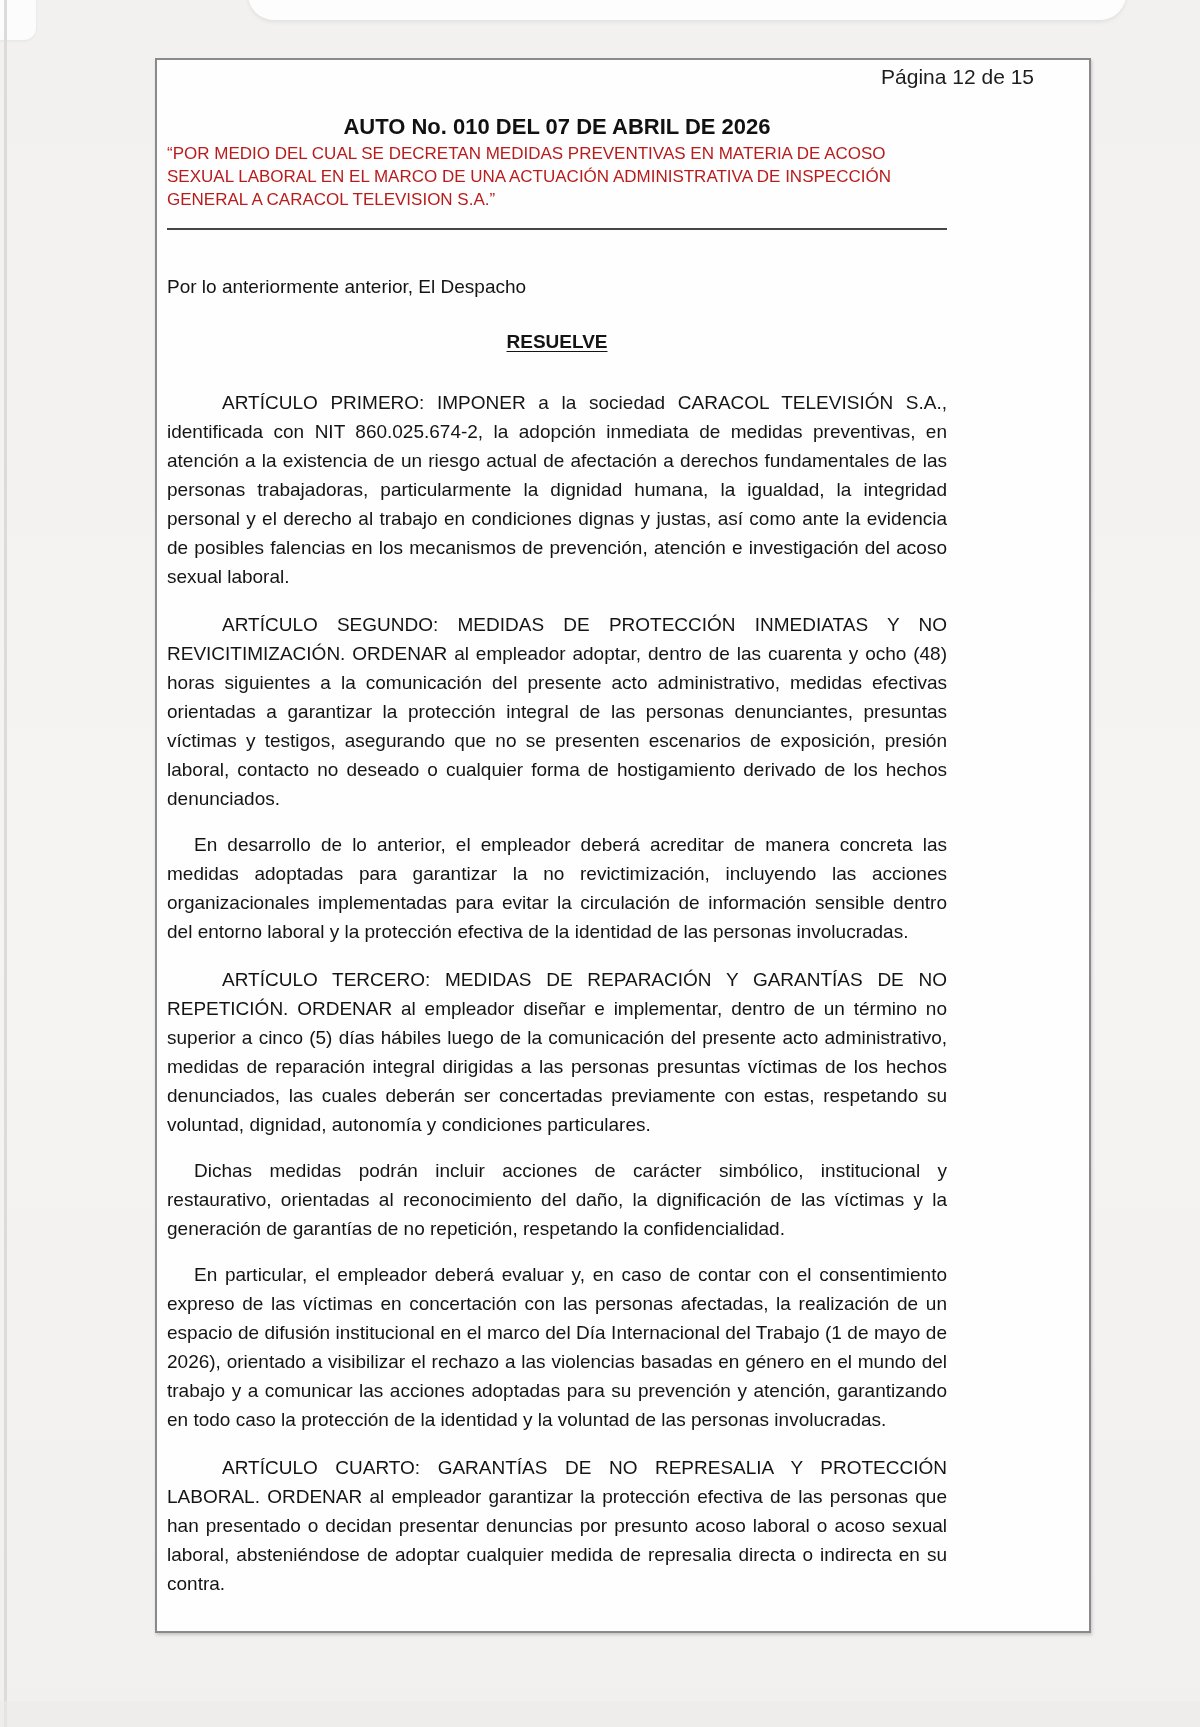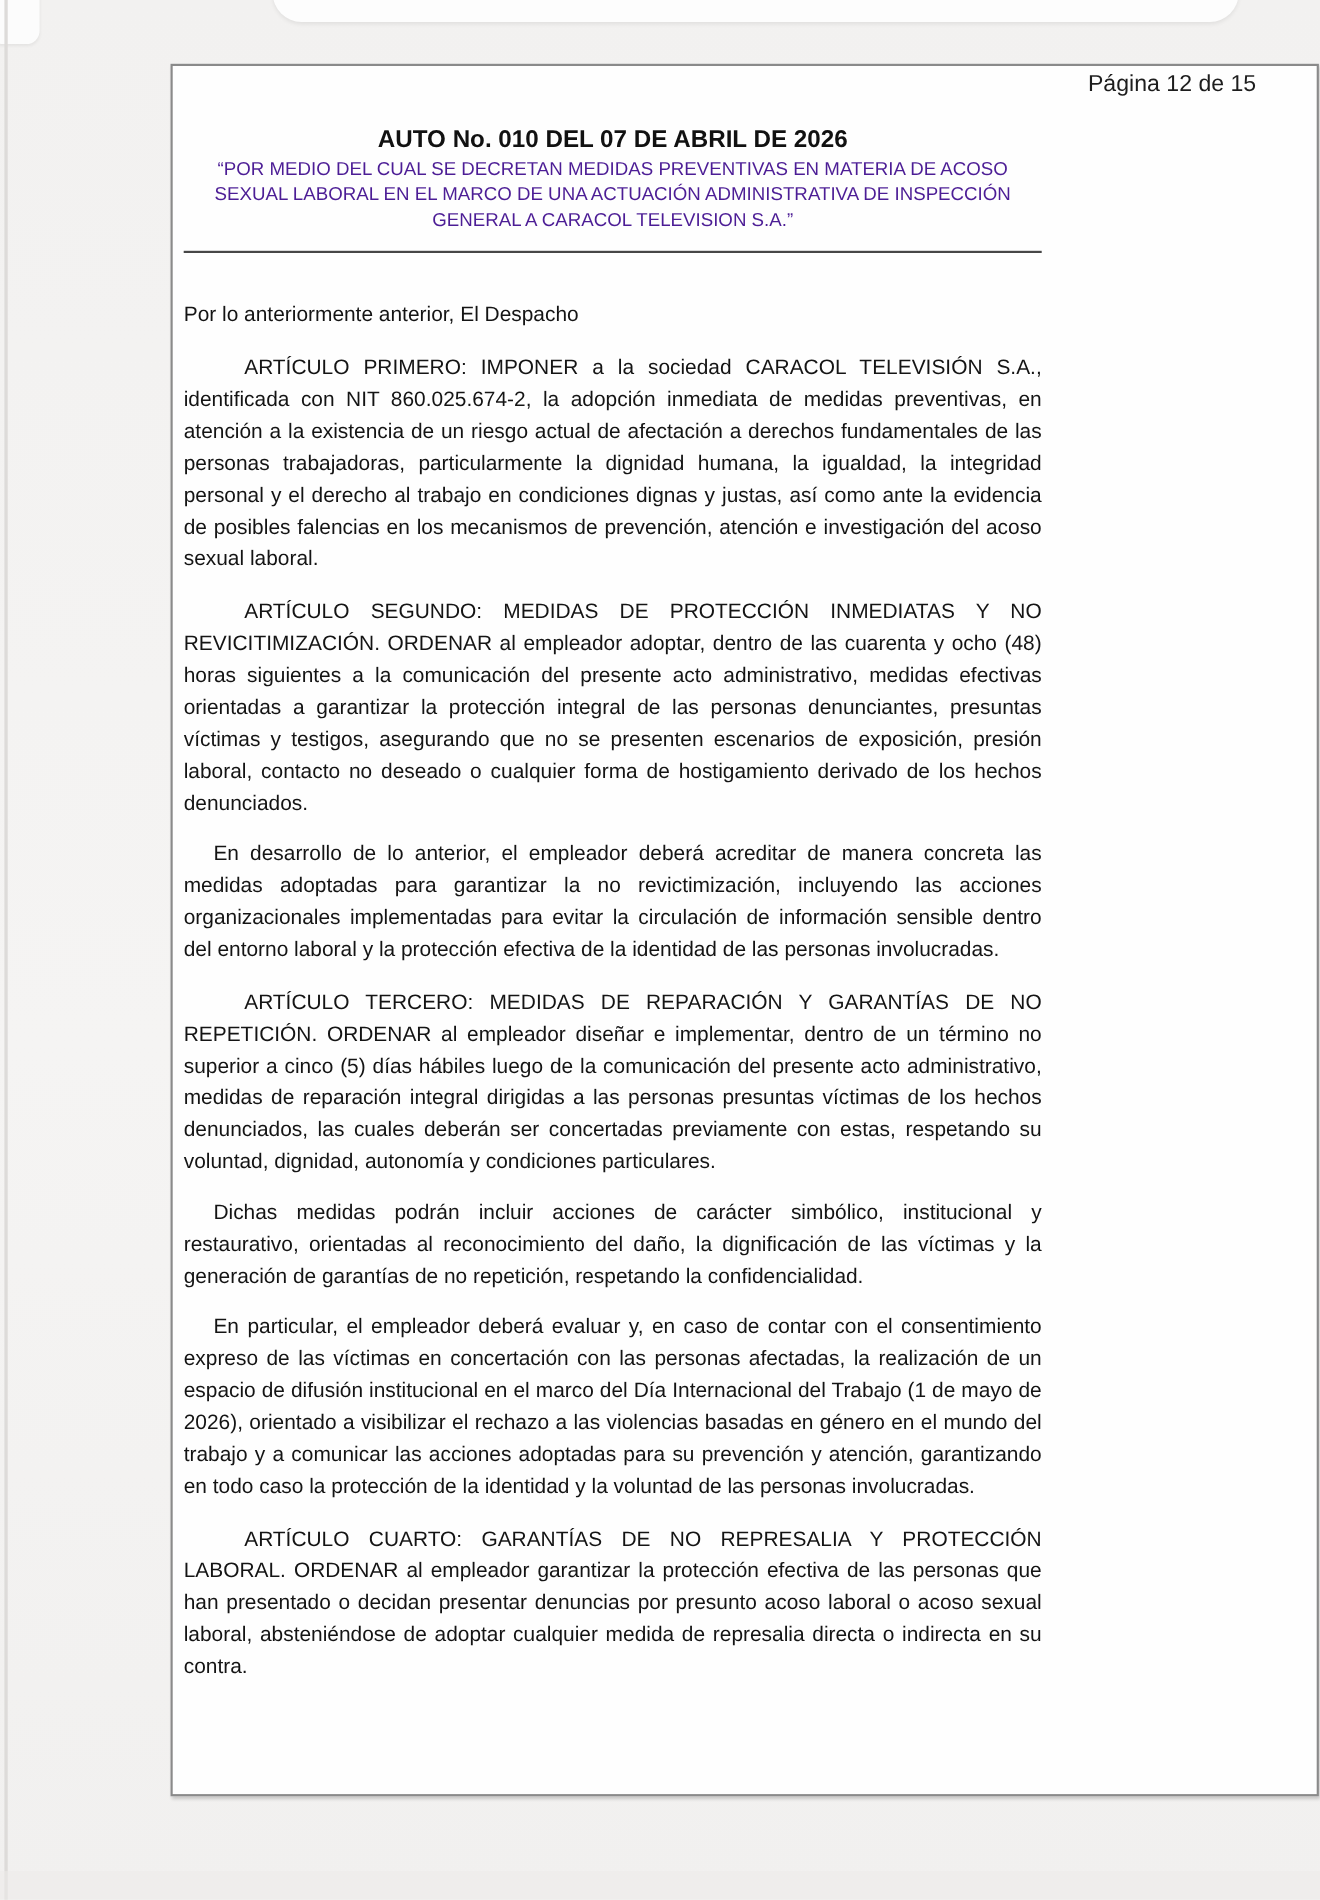--- a/index.html
+++ b/index.html
@@ -53,21 +53,21 @@
     width: 100%;
     height: 26px;
     background: #ecebea;
     opacity: .55;
   }
   
   .doc-page {
     position: absolute;
     left: 155px;
     top: 58px;
-    width: 1044px;
+    width: 936px;
     height: 1575px;
     background: #fefefe;
     border: 2px solid #8a8a8a;
     box-sizing: border-box;
     box-shadow: 1px 2px 3px rgba(0,0,0,0.18);
     color: #161616;
   }
   .page-number {
     margin-top: 4px;
     padding-right: 55px;
@@ -83,24 +83,24 @@
   .doc-title {
     margin-top: 26px;
     text-align: center;
     font-size: 22px;
     font-weight: 700;
     line-height: 22px;
     color: #111;
   }
   .doc-subtitle {
     margin-top: 4px;
-    text-align: center;
+    text-align: left;
     font-size: 17px;
     line-height: 23px;
-    color: #4c1d95;
+    color: #b91c1c;
   }
   .header-sep {
     margin-top: 17px;
     height: 0;
     border: 0;
     border-top: 2px solid #474747;
   }
   .para {
     margin: 17px 0 0 0;
     font-size: 19px;
@@ -142,20 +142,21 @@
 
     <div class="doc-content">
       <div class="doc-title">AUTO No. 010 DEL 07 DE ABRIL DE 2026</div>
 
       <div class="doc-subtitle">“POR MEDIO DEL CUAL SE DECRETAN MEDIDAS PREVENTIVAS EN MATERIA DE ACOSO SEXUAL LABORAL EN EL MARCO DE UNA ACTUACIÓN ADMINISTRATIVA DE INSPECCIÓN GENERAL A CARACOL TELEVISION S.A.”</div>
 
       <hr class="header-sep">
 
       <div>
           <p class="para intro"><span>Por lo anteriormente anterior, El Despacho</span></p>
+          <p class="para resolve"><span>RESUELVE</span></p>
           <p class="para article"><span class="b">ARTÍCULO PRIMERO: IMPONER</span><span> a la sociedad </span><span class="b">CARACOL TELEVISIÓN S.A.,</span><span> identificada con </span><span class="b">NIT 860.025.674-2,</span><span> la adopción inmediata de medidas preventivas, en atención a la existencia de un riesgo actual de afectación a derechos fundamentales de las personas trabajadoras, particularmente la dignidad humana, la igualdad, la integridad personal y el derecho al trabajo en condiciones dignas y justas, así como ante la evidencia de posibles falencias en los mecanismos de prevención, atención e investigación del acoso sexual laboral.</span></p>
           <p class="para article"><span class="b">ARTÍCULO SEGUNDO: MEDIDAS DE PROTECCIÓN INMEDIATAS Y NO REVICITIMIZACIÓN. ORDENAR</span><span> al empleador adoptar, dentro de las cuarenta y ocho (48) horas siguientes a la comunicación del presente acto administrativo, medidas efectivas orientadas a garantizar la protección integral de las personas denunciantes, presuntas víctimas y testigos, asegurando que no se presenten escenarios de exposición, presión laboral, contacto no deseado o cualquier forma de hostigamiento derivado de los hechos denunciados.</span></p>
           <p class="para body-indent"><span>En desarrollo de lo anterior, el empleador deberá acreditar de manera concreta las medidas adoptadas para garantizar la no revictimización, incluyendo las acciones organizacionales implementadas para evitar la circulación de información sensible dentro del entorno laboral y la protección efectiva de la identidad de las personas involucradas.</span></p>
           <p class="para article"><span class="b">ARTÍCULO TERCERO: MEDIDAS DE REPARACIÓN Y GARANTÍAS DE NO REPETICIÓN. ORDENAR</span><span> al empleador diseñar e implementar, dentro de un término no superior a cinco (5) días hábiles luego de la comunicación del presente acto administrativo, medidas de reparación integral dirigidas a las personas presuntas víctimas de los hechos denunciados, las cuales deberán ser concertadas previamente con estas, respetando su voluntad, dignidad, autonomía y condiciones particulares.</span></p>
           <p class="para body-indent"><span>Dichas medidas podrán incluir acciones de carácter simbólico, institucional y restaurativo, orientadas al reconocimiento del daño, la dignificación de las víctimas y la generación de garantías de no repetición, respetando la confidencialidad.</span></p>
           <p class="para body-indent"><span>En particular, el empleador deberá evaluar y, en caso de contar con el consentimiento expreso de las víctimas en concertación con las personas afectadas, la realización de un espacio de difusión institucional en el marco del Día Internacional del Trabajo (1 de mayo de 2026), orientado a visibilizar el rechazo a las violencias basadas en género en el mundo del trabajo y a comunicar las acciones adoptadas para su prevención y atención, garantizando en todo caso la protección de la identidad y la voluntad de las personas involucradas.</span></p>
           <p class="para article"><span class="b">ARTÍCULO CUARTO: GARANTÍAS DE NO REPRESALIA Y PROTECCIÓN LABORAL. ORDENAR</span><span> al empleador garantizar la protección efectiva de las personas que han presentado o decidan presentar denuncias por presunto acoso laboral o acoso sexual laboral, absteniéndose de adoptar cualquier medida de represalia directa o indirecta en su contra.</span></p>
         </div>
     </div>
   </div>

